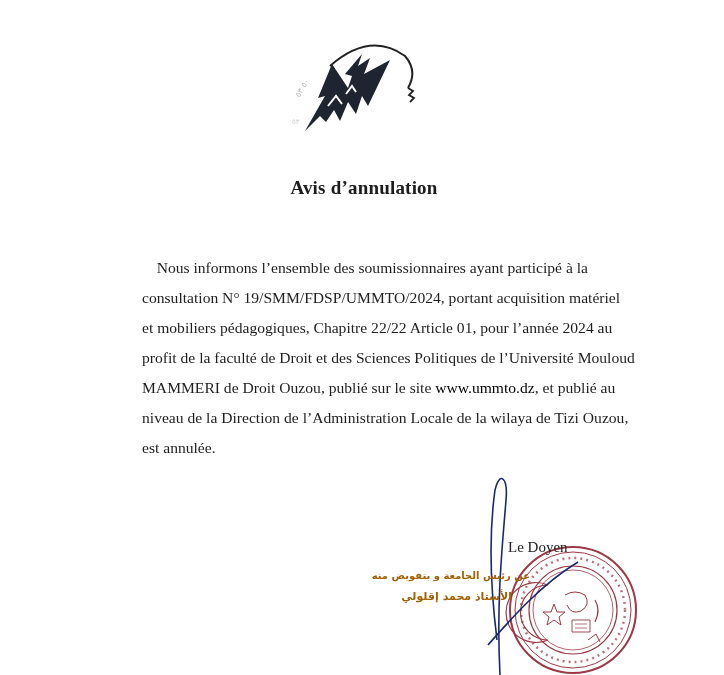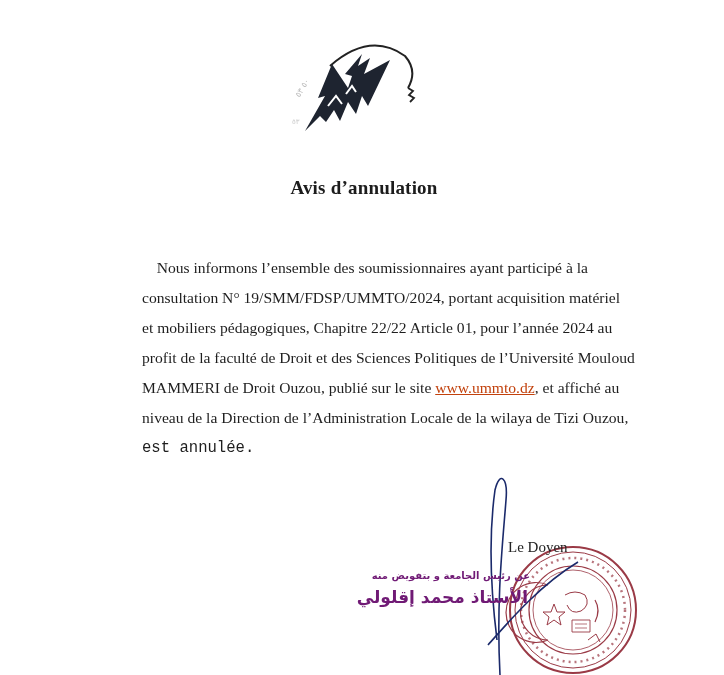--- a/index.html
+++ b/index.html
@@ -48,59 +48,57 @@
       display: block;
       white-space: nowrap;
       text-align: justify;
       text-align-last: justify;
     }
     .body-text .line.first {
       padding-left: 8px;
     }
     .body-text .line.last {
       text-align-last: left;
-      font-family: Liberation Mono, monospace;
     }
     .link {
-      text-decoration: underline;
-      color: #c2410c;
+      color: #000000;
     }
     .doyen {
       position: absolute;
       left: 508px;
       top: 539px;
       font-family: "Liberation Serif", "DejaVu Serif", serif;
       font-size: 15px;
       color: #222;
       z-index: 3;
     }
     .stamp-text {
       position: absolute;
       left: 395px;
       top: 568px;
       width: 135px;
       direction: rtl;
       text-align: right;
       font-family: "DejaVu Sans", sans-serif;
       font-weight: bold;
-      color: #701a75;
+      color: #a16207;
       z-index: 2;
     }
     .stamp-text .l1, .stamp-text .l2 {
       display: block;
       font-size: 10px;
       line-height: 15px;
       white-space: nowrap;
     }
     .stamp-text .l3 {
       display: block;
-      font-size: 17px;
+      font-size: 11px;
       line-height: 20px;
       margin-top: 4px;
-      margin-right: 2px;
+      margin-right: 18px;
       white-space: nowrap;
     }
     .svg-layer {
       position: absolute;
       left: 0;
       top: 0;
       width: 724px;
       height: 675px;
       pointer-events: none;
     }
@@ -121,21 +119,21 @@
   <text x="2" y="88" font-size="7" fill="#ccc" font-family="DejaVu Sans, sans-serif">٥٣</text>
 </svg>
 
 <div class="title">Avis d’annulation</div>
 
 <div class="body-text">
   <span class="line first" style="padding-left:8px; text-align-last:right;">Nous informons l’ensemble des soumissionnaires ayant participé à la</span>
   <span class="line">consultation N° 19/SMM/FDSP/UMMTO/2024, portant acquisition matériel</span>
   <span class="line">et mobiliers pédagogiques, Chapitre 22/22 Article 01, pour l’année 2024 au</span>
   <span class="line">profit de la faculté de Droit et des Sciences Politiques de l’Université Mouloud</span>
-  <span class="line"><span>MAMMERI de Droit Ouzou, publié sur le site </span><span class="link">www.ummto.dz</span><span>, et affiché au</span></span>
+  <span class="line"><span>MAMMERI de Droit Ouzou, publié sur le site </span><span class="link">www.ummto.dz</span><span>, et publié au</span></span>
   <span class="line">niveau de la Direction de l’Administration Locale de la wilaya de Tizi Ouzou,</span>
   <span class="line last">est annulée.</span>
 </div>
 
 <svg class="svg-layer" viewBox="0 0 724 675" xmlns="http://www.w3.org/2000/svg">
 
   <g fill="none" stroke="#9a3a46">
     <circle cx="573" cy="610" r="63" stroke-width="2"></circle>
     <circle cx="573" cy="610" r="58" stroke-width="1"></circle>
     <circle cx="573" cy="610" r="44" stroke-width="1.2"></circle>

